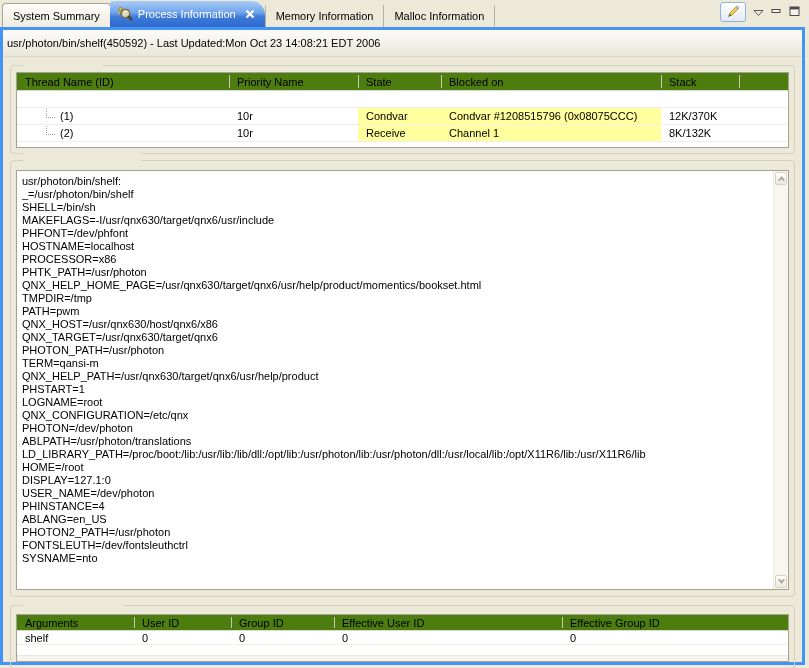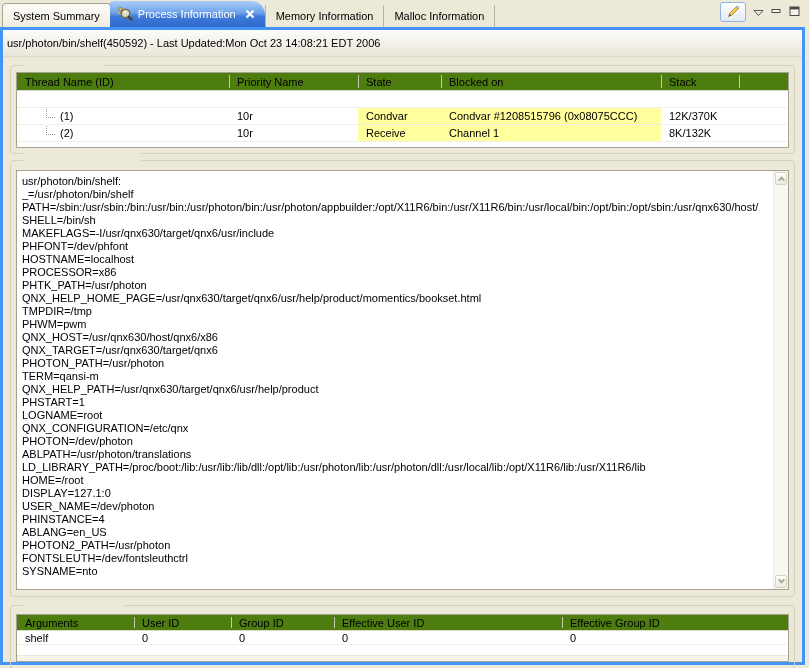--- a/index.html
+++ b/index.html
@@ -192,30 +192,29 @@
         <div class="filler-row"></div>
       </div>
     </div>
 
     <div class="group" id="group-env">
       <span class="group-label">Environment Variables</span>
       <div class="env-box">
         <div class="env-lines">
             <div class="env-line">usr/photon/bin/shelf:</div>
             <div class="env-line">_=/usr/photon/bin/shelf</div>
-            <div class="env-line">PATH=/sbin:/usr/sbin:/bin:/usr/bin:/usr/photon/bin:/usr/photon/appbuilder:/opt/X11R6/bin:/usr/X11R6/bin:/usr/local/bin:/opt/bin:/opt/sbin:/usr/qnx630/host/</div>
             <div class="env-line">SHELL=/bin/sh</div>
             <div class="env-line">MAKEFLAGS=-I/usr/qnx630/target/qnx6/usr/include</div>
             <div class="env-line">PHFONT=/dev/phfont</div>
             <div class="env-line">HOSTNAME=localhost</div>
             <div class="env-line">PROCESSOR=x86</div>
             <div class="env-line">PHTK_PATH=/usr/photon</div>
             <div class="env-line">QNX_HELP_HOME_PAGE=/usr/qnx630/target/qnx6/usr/help/product/momentics/bookset.html</div>
             <div class="env-line">TMPDIR=/tmp</div>
-            <div class="env-line">PHWM=pwm</div>
+            <div class="env-line">PATH=pwm</div>
             <div class="env-line">QNX_HOST=/usr/qnx630/host/qnx6/x86</div>
             <div class="env-line">QNX_TARGET=/usr/qnx630/target/qnx6</div>
             <div class="env-line">PHOTON_PATH=/usr/photon</div>
             <div class="env-line">TERM=qansi-m</div>
             <div class="env-line">QNX_HELP_PATH=/usr/qnx630/target/qnx6/usr/help/product</div>
             <div class="env-line">PHSTART=1</div>
             <div class="env-line">LOGNAME=root</div>
             <div class="env-line">QNX_CONFIGURATION=/etc/qnx</div>
             <div class="env-line">PHOTON=/dev/photon</div>
             <div class="env-line">ABLPATH=/usr/photon/translations</div>

